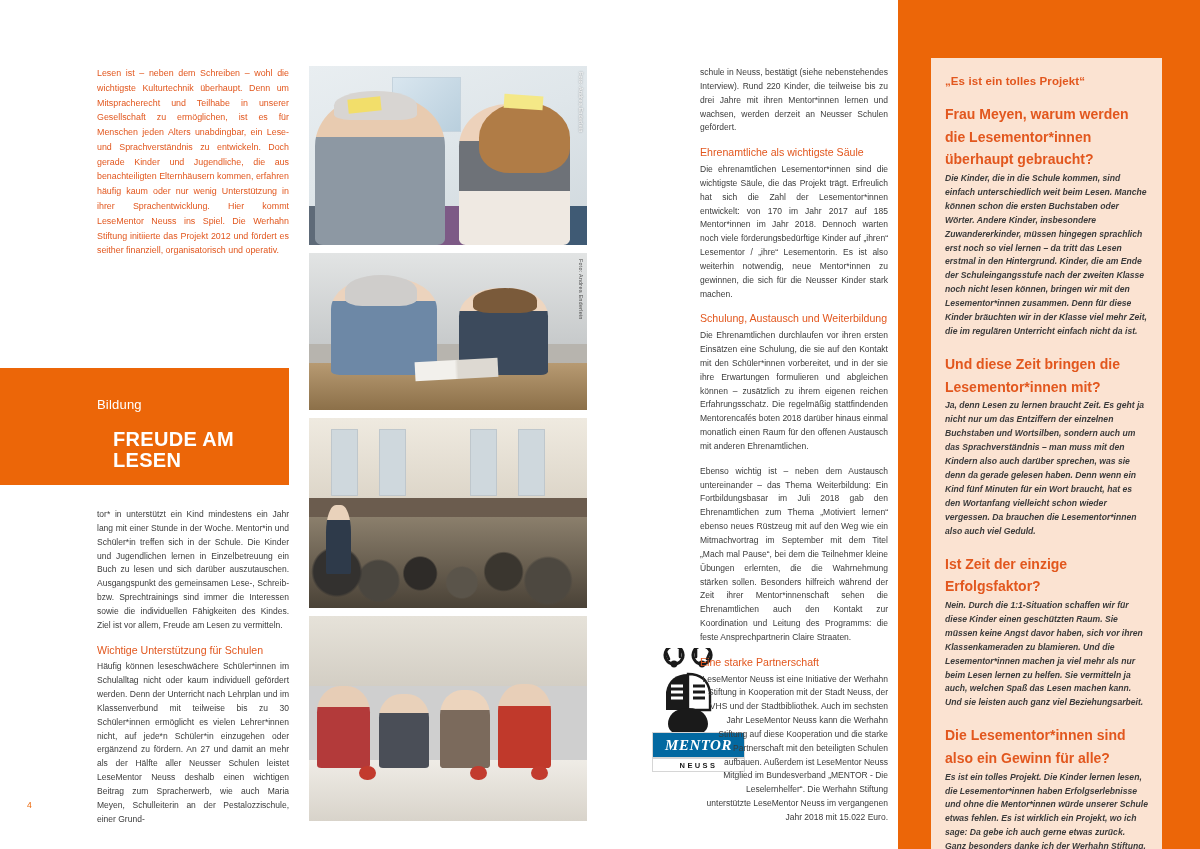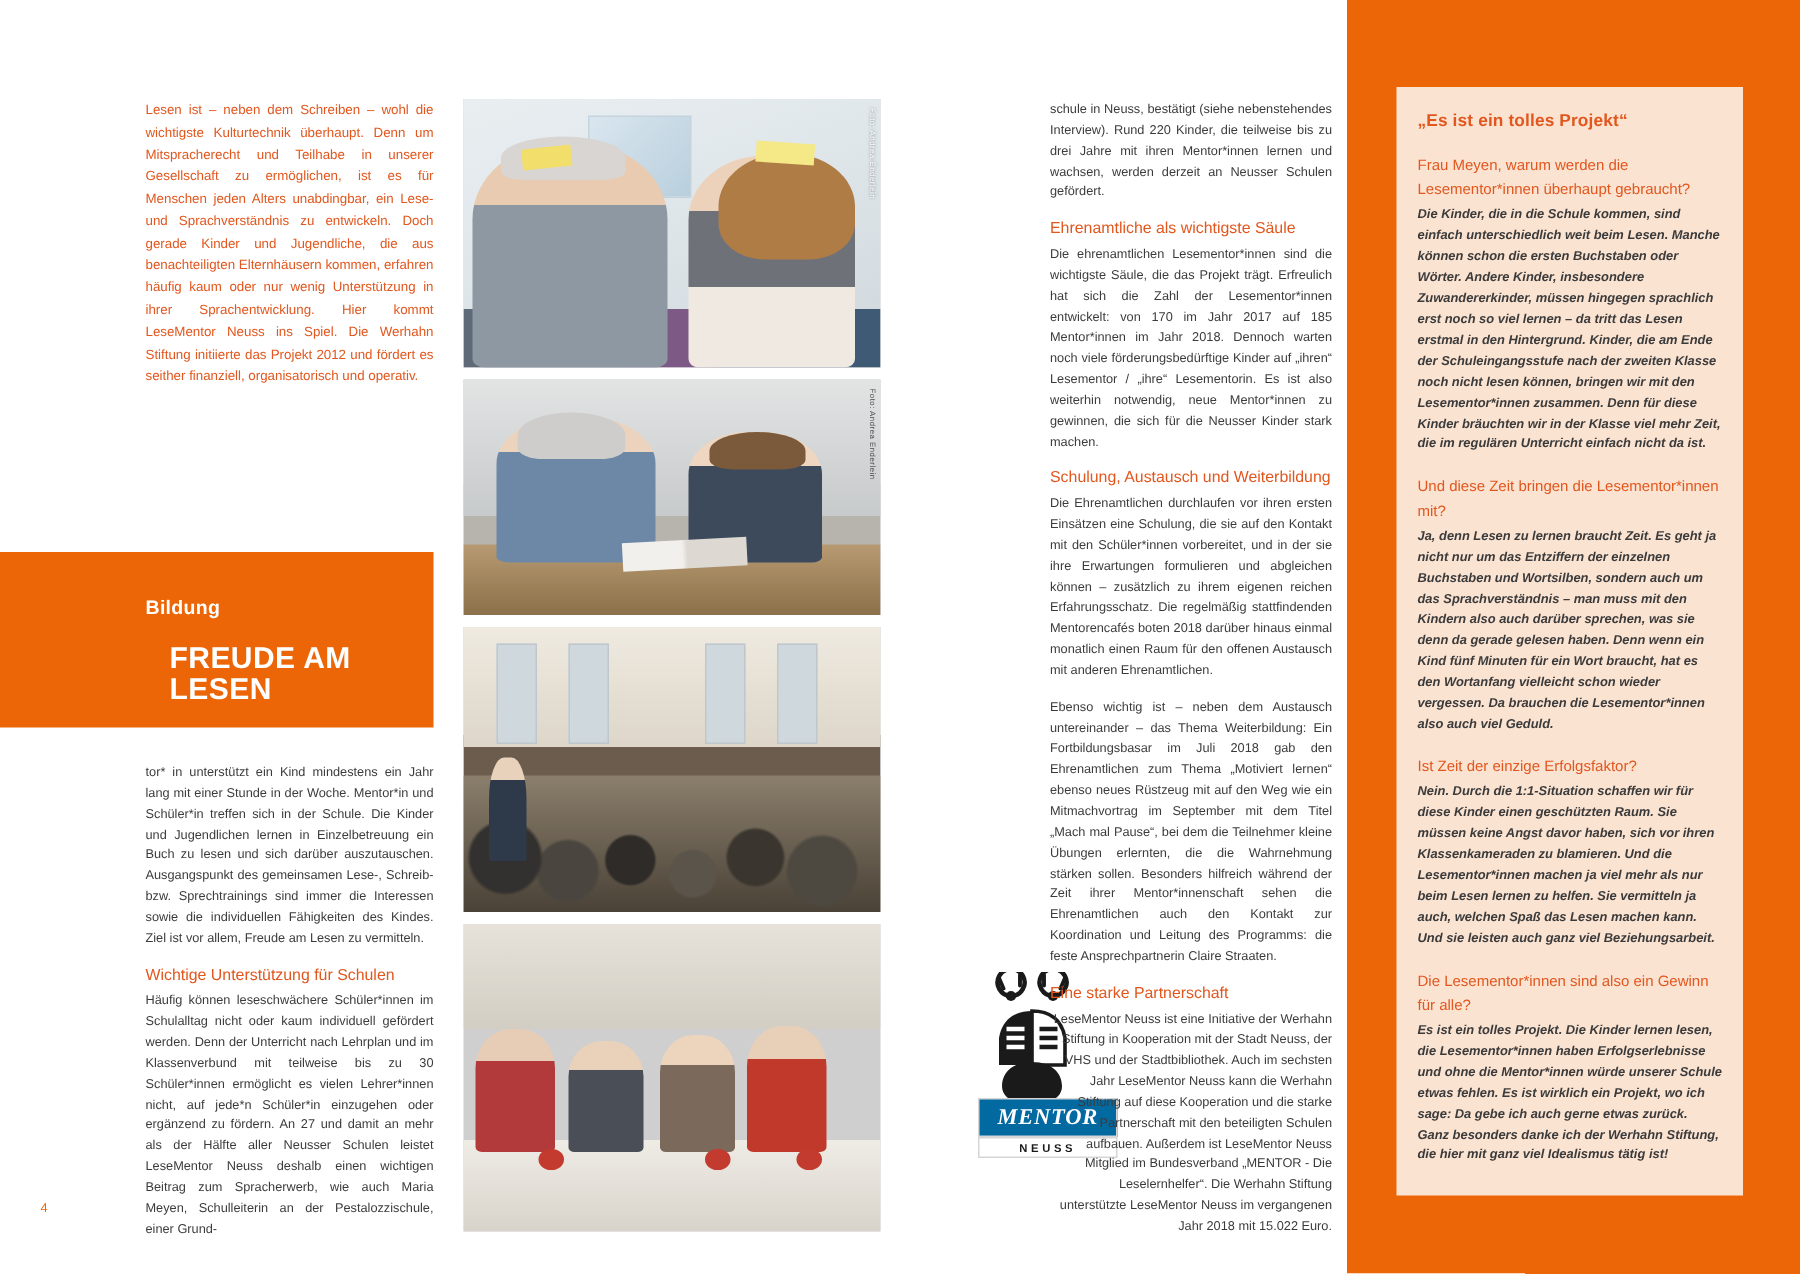--- a/index.html
+++ b/index.html
@@ -26,21 +26,21 @@
   }
   .interview-box h3{
     margin:0 0 14px 0;
     font-size:11.5px;font-weight:bold;color:#e2571e;
     letter-spacing:0.1px;line-height:1.3;
   }
   .iv-intro{
     margin:0 0 14px 0;font-size:8.6px;line-height:1.62;color:#e2571e;
   }
   .iv-q{
-    margin:0 0 1px 0;font-size:10px;line-height:1.62;color:#e2571e;font-weight:normal;
+    margin:0 0 1px 0;font-size:14px;line-height:1.62;color:#e2571e;font-weight:bold;
   }
   .iv-a{
     margin:0 0 14px 0;font-size:8.6px;line-height:1.62;color:#3b3b3b;
     font-style:italic;font-weight:bold;
   }
   .iv-a:last-child{margin-bottom:0;}
 
   
   .col{position:absolute;box-sizing:border-box;}
   .col p{margin:0 0 11px 0;}
@@ -59,21 +59,21 @@
   .col1b{left:97px;top:508px;width:192px;}
   .col3{left:700px;top:66px;width:188px;}
 
   
   .title-block{
     position:absolute;left:0;top:368px;width:289px;height:117px;
     background:#ec6608;color:#ffffff;
     box-sizing:border-box;padding:29px 0 0 97px;
   }
   .title-block .kicker{
-    font-size:13px;line-height:1.2;margin:0 0 4px 0;font-weight:bold;letter-spacing:.2px;
+    font-size:13px;line-height:1.2;margin:0 0 4px 0;font-weight:normal;letter-spacing:.2px;
   }
   .title-block .headline{
     font-size:20px;line-height:1.05;margin:16px;font-weight:bold;letter-spacing:.3px;
   }
 
   
   .pageno{
     position:absolute;left:27px;top:800px;font-size:8.5px;color:#ec6608;
   }
 

